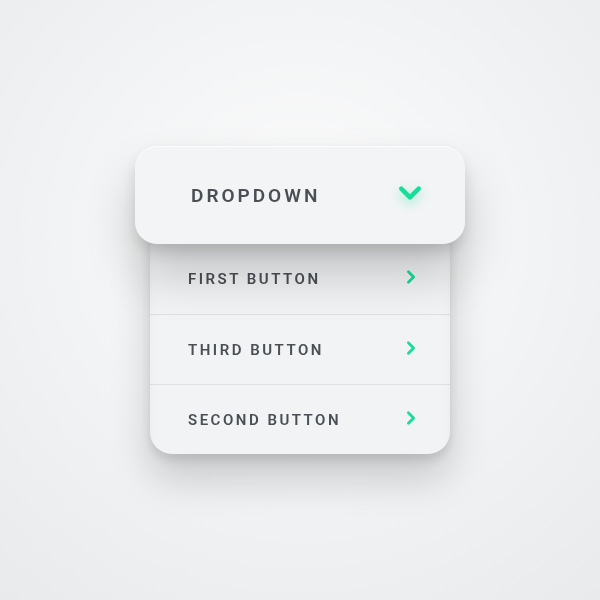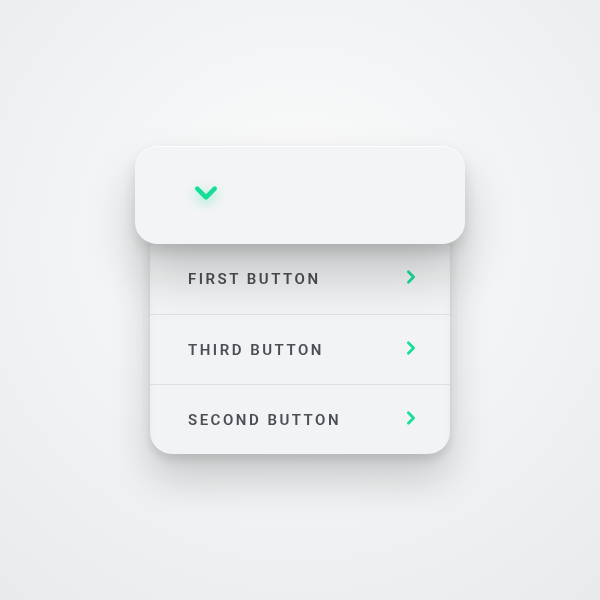--- a/index.html
+++ b/index.html
@@ -82,20 +82,21 @@
     width: 18px;
     height: 18px;
   }
 </style>
 </head>
 <body>
 
 <div class="component">
 
   <div class="trigger">
+    <span class="trigger-label">DROPDOWN</span>
     <span>
       <svg class="chev-down" viewBox="0 0 24 24" fill="none">
         <path d="M5 8.5 L12 15.5 L19 8.5" class="accent-stroke" stroke-width="3.6" stroke-linecap="round" stroke-linejoin="round" stroke="#16dd97"></path>
       </svg>
     </span>
   </div>
 
   <div class="panel">
 
     <div class="item">

